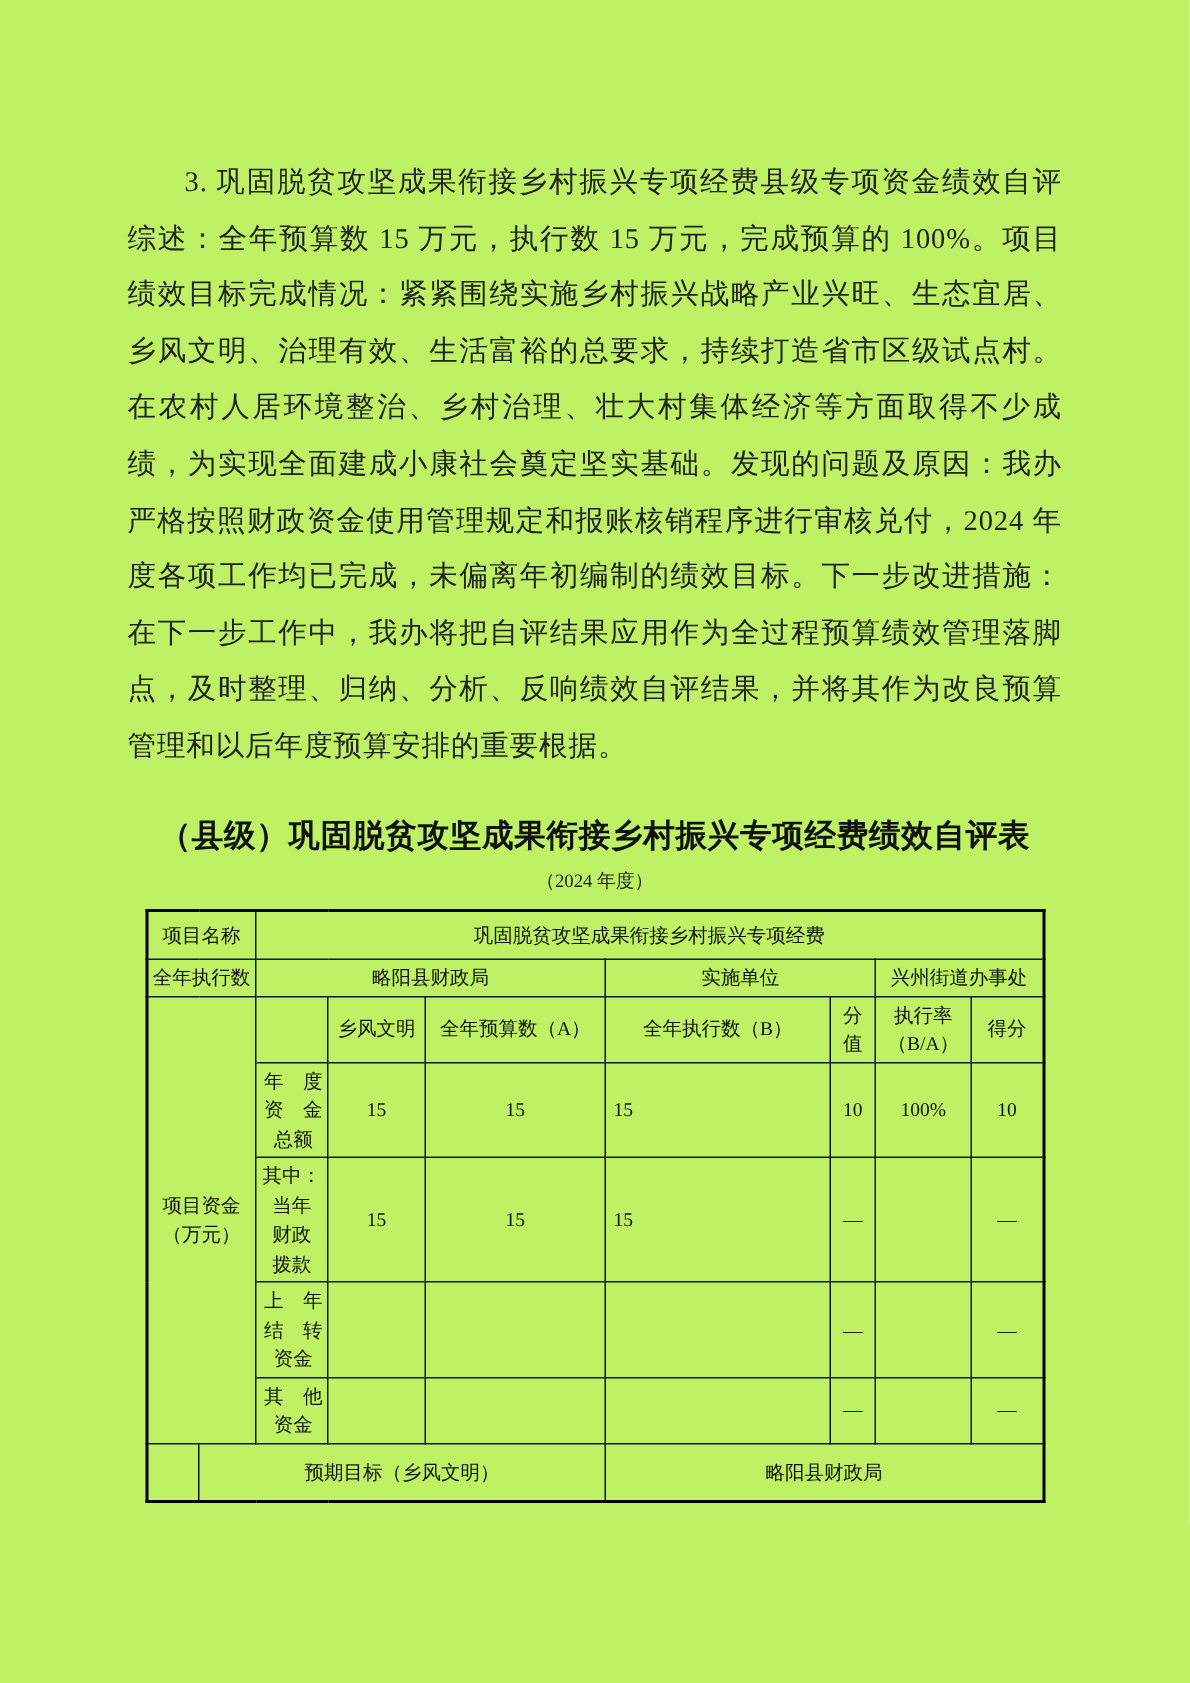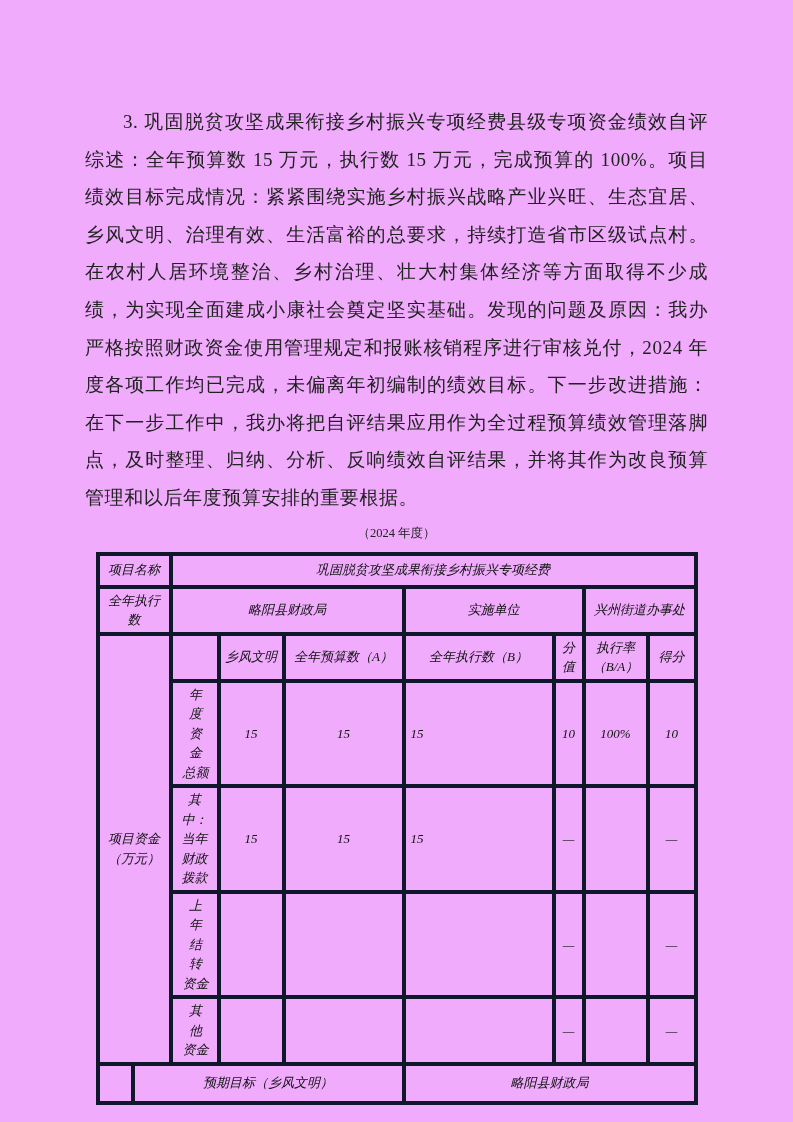--- a/index.html
+++ b/index.html
@@ -2,21 +2,21 @@
 <html><head>
 <meta charset="utf-8">
 <style>
   * { box-sizing: border-box; }
   html, body { margin: 0; padding: 0; background: #e8e8e8; }
   .page {
     position: relative;
     width: 793px;
     height: 1122px;
     margin: 0 auto;
-    background: #f0abfc;
+    background: #bef264;
     overflow: hidden;
     font-family: "Liberation Serif", "DejaVu Serif", serif;
     color: #1a1a1a;
   }
   .body-text {
     margin: 103px 85px 0 85px;
     width: 623px;
     font-size: 19px;
     line-height: 37.6px;
     letter-spacing: 0.6px;
@@ -40,29 +40,28 @@
     font-size: 12.5px;
     color: #222;
   }
   table.eval {
     border-collapse: collapse;
     table-layout: fixed;
     margin: 10px auto 0 auto;
     border: 2px solid #000;
   }
   table.eval td {
-    border: 4px solid #0f172a;
+    border: 1px solid #0f172a;
     font-size: 13px;
     line-height: 1.5;
     padding: 2px 3px;
     text-align: center;
     vertical-align: middle;
     color: #111;
     overflow: hidden;
-    font-style: italic;
   }
   .pl { white-space: pre-line; }
   .al { text-align: left !important; padding-left: 5px !important; }
   .rowlabel { text-align: center; padding-left: 5px !important; white-space: pre-line; }
   .rowlabel-c { text-align: center !important; white-space: pre-line; }
   tr.r1 { height: 33px; }
   tr.r2 { height: 24px; }
   tr.r3 { height: 40px; }
   tr.r4 { height: 53px; }
   tr.r5 { height: 74px; margin-left: 24px; }
@@ -70,20 +69,21 @@
   tr.r7 { height: 34px; }
   tr.r8 { height: 39px; }
 </style>
 </head>
 <body>
 
 <div class="page">
 
   <p class="body-text">3. 巩固脱贫攻坚成果衔接乡村振兴专项经费县级专项资金绩效自评综述：全年预算数 15 万元，执行数 15 万元，完成预算的 100%。项目绩效目标完成情况：紧紧围绕实施乡村振兴战略产业兴旺、生态宜居、乡风文明、治理有效、生活富裕的总要求，持续打造省市区级试点村。在农村人居环境整治、乡村治理、壮大村集体经济等方面取得不少成绩，为实现全面建成小康社会奠定坚实基础。发现的问题及原因：我办严格按照财政资金使用管理规定和报账核销程序进行审核兑付，2024 年度各项工作均已完成，未偏离年初编制的绩效目标。下一步改进措施：在下一步工作中，我办将把自评结果应用作为全过程预算绩效管理落脚点，及时整理、归纳、分析、反响绩效自评结果，并将其作为改良预算管理和以后年度预算安排的重要根据。</p>
 
+  <h1 class="table-title">（县级）巩固脱贫攻坚成果衔接乡村振兴专项经费绩效自评表</h1>
 
   <div class="table-subtitle">（2024 年度）</div>
 
   <table class="eval">
     <colgroup>
       <col style="width:35px">
       <col style="width:38px">
       <col style="width:48px">
       <col style="width:65px">
       <col style="width:120px">

